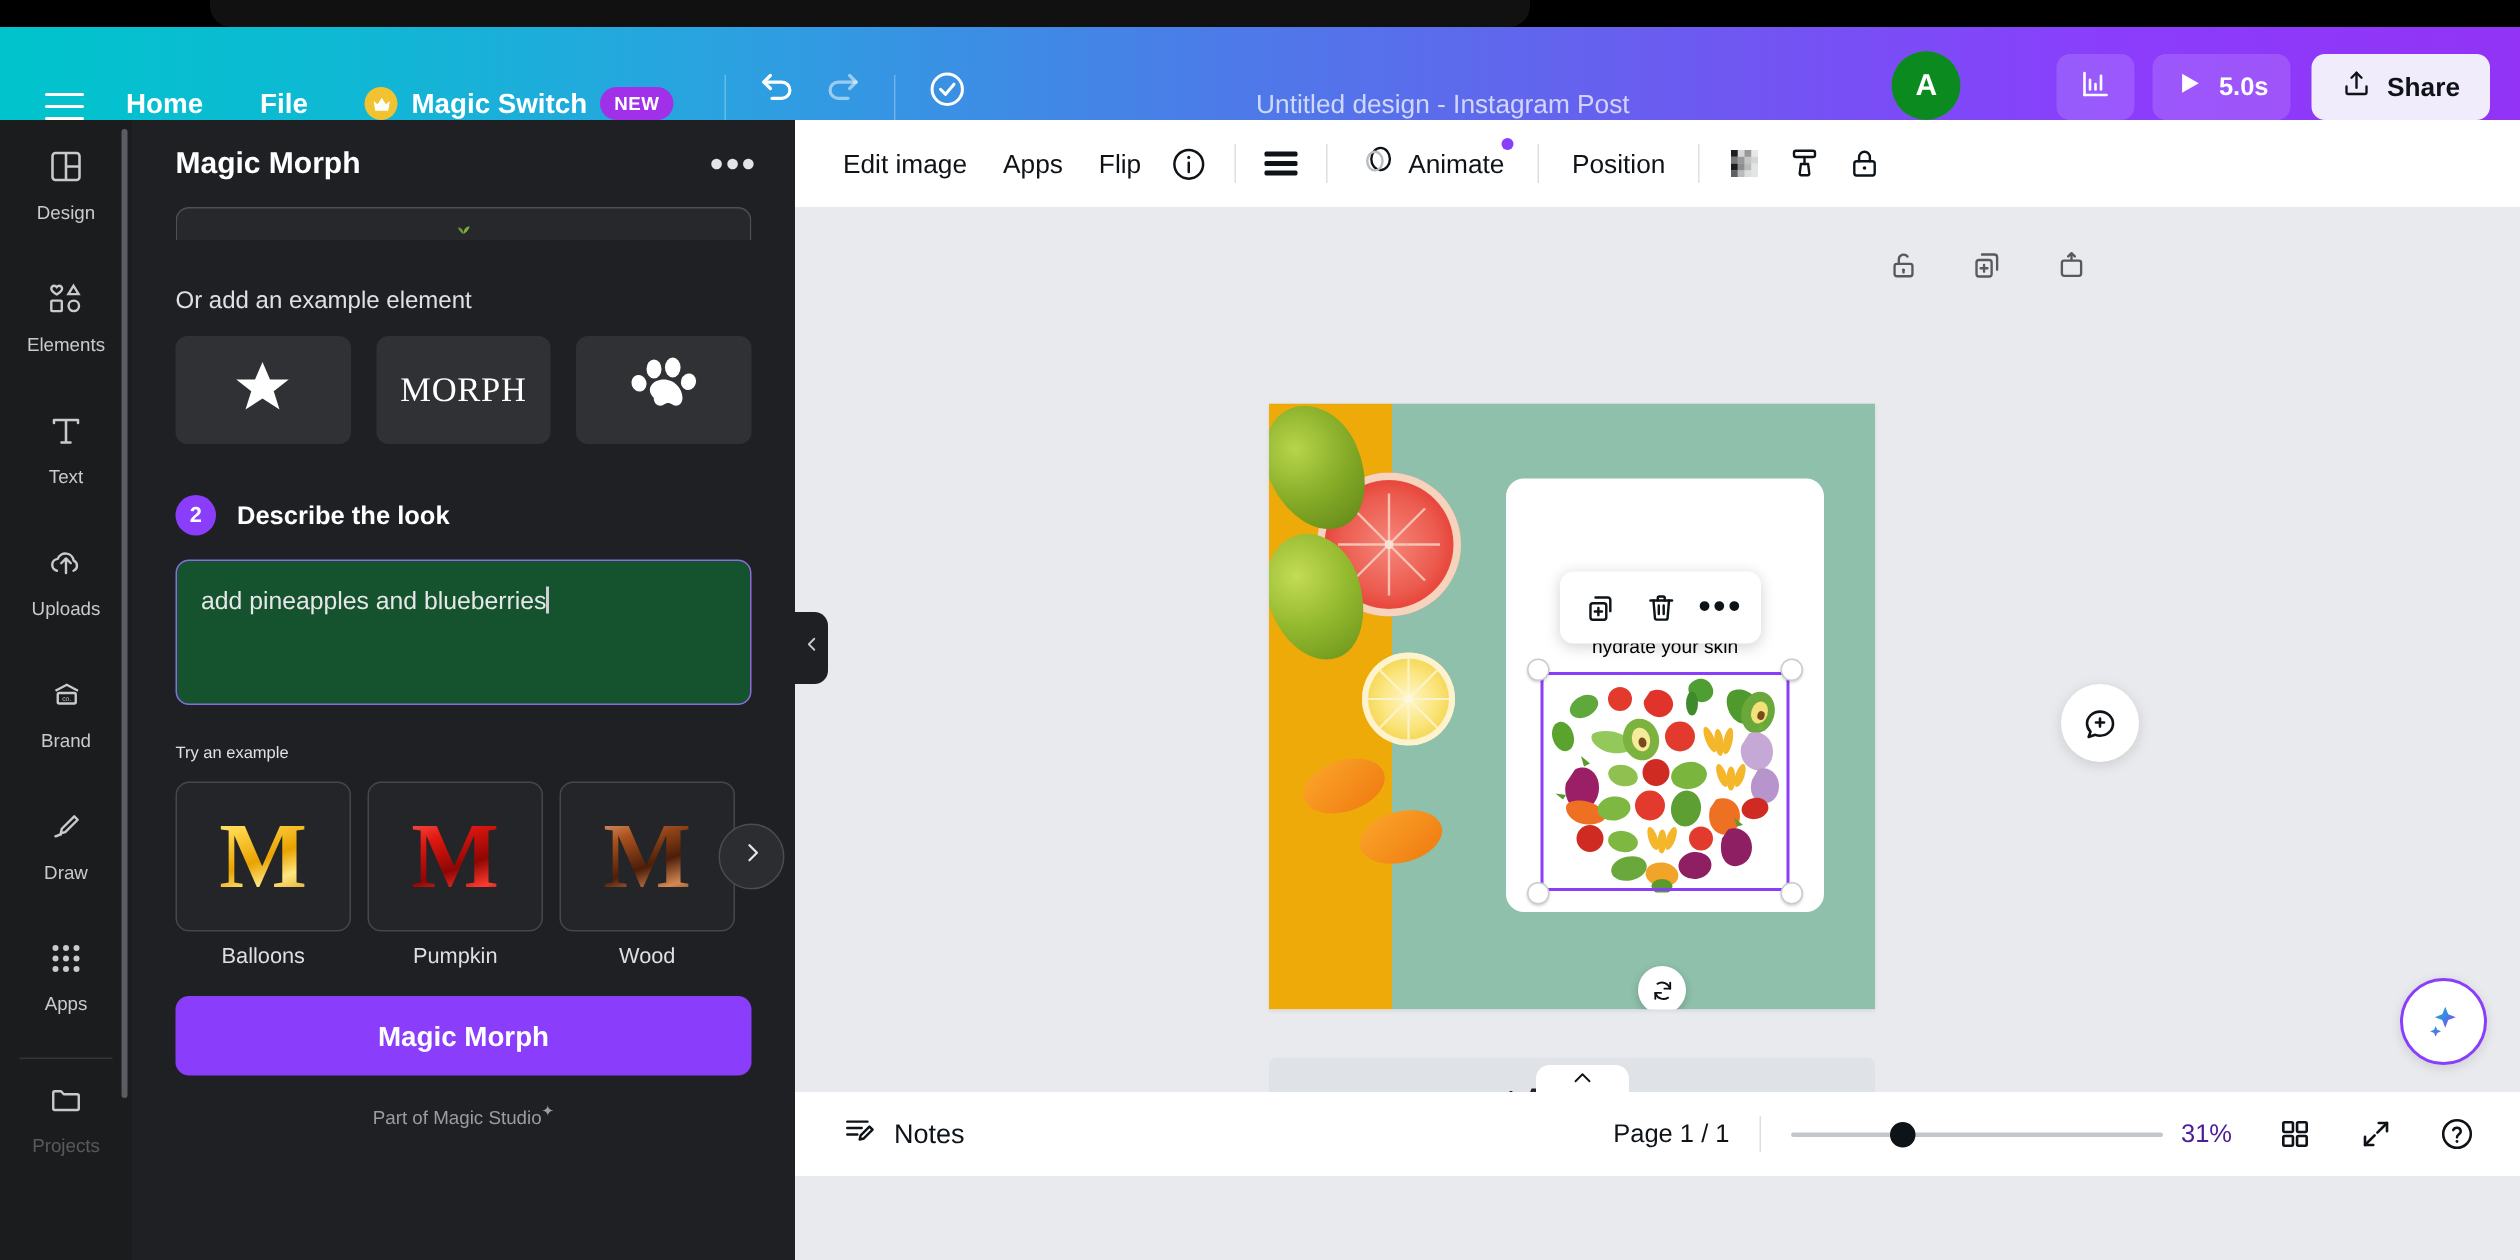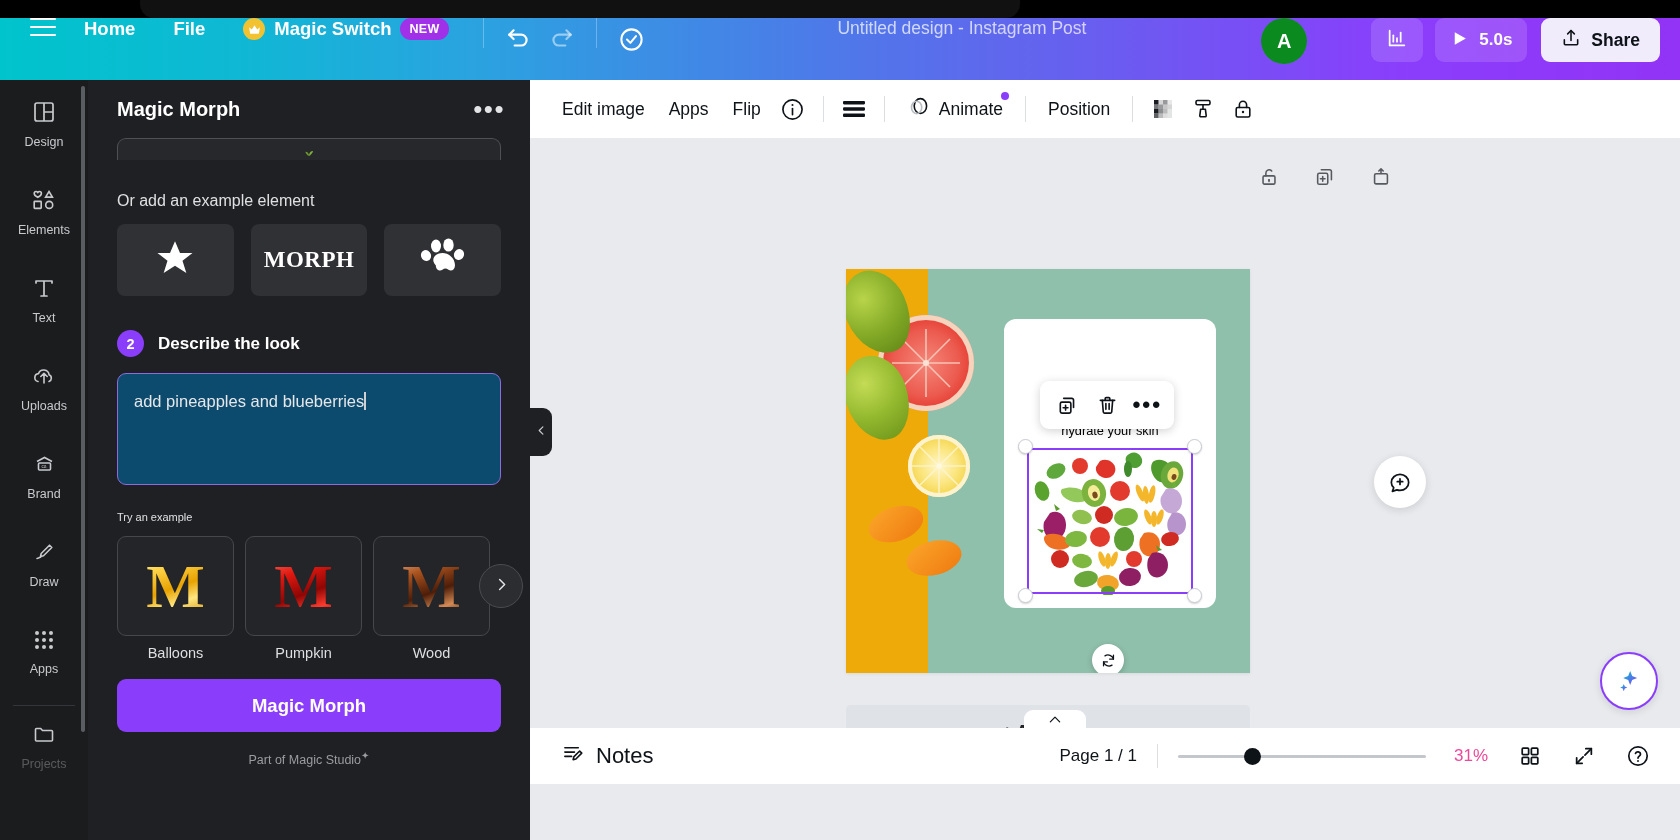--- a/index.html
+++ b/index.html
@@ -11,21 +11,21 @@
   .app { position: relative; width: 1680px; height: 840px; background: #18191b; }
 
   
   .os-strip { position: absolute; left: 0; top: 0; width: 1680px; height: 18px; background: #000; z-index: 60; }
   .os-notch { position: absolute; left: 140px; top: 0; width: 880px; height: 18px; background: #111; border-bottom-left-radius: 14px; border-bottom-right-radius: 14px; }
 
   
   .header {
     position: absolute; left: 0; top: 18px; width: 1680px; height: 62px;
     background: linear-gradient(90deg, #00c4cc 0%, #0fb8d4 14%, #2aa3e0 28%, #4b7ce8 48%, #6a5cf0 66%, #8b3dfc 84%, #9233f5 100%);
-    display: flex; align-items: flex-start; z-index: 50;
+    display: flex; align-items: flex-end; z-index: 50;
   }
   .burger { width: 26px; height: 18px; margin-left: 30px; margin-right: 28px; display: flex; flex-direction: column; justify-content: space-between; cursor: pointer; }
   .burger i { display: block; height: 2.4px; background: #fff; border-radius: 2px; }
   .hitem { color: #fff; font-size: 18.5px; font-weight: 600; margin-right: 38px; cursor: pointer; white-space: nowrap; }
   .magic-switch { display: flex; align-items: center; gap: 9px; margin-right: 20px; cursor: pointer; }
   .crown { width: 22px; height: 22px; border-radius: 50%; background: #f2c230; display: flex; align-items: center; justify-content: center; }
   .crown svg { display: block; }
   .badge-new { background: #a131e8; color: #fff; font-size: 12.5px; font-weight: 700; padding: 4px 9px; border-radius: 11px; letter-spacing: .3px; }
   .hdiv { width: 1px; height: 30px; background: rgba(255,255,255,.28); margin: 0 14px; }
   .ibtn { width: 42px; height: 42px; border-radius: 8px; display: flex; align-items: center; justify-content: center; cursor: pointer; }
@@ -47,26 +47,26 @@
   .panel { position: absolute; left: 88px; top: 80px; width: 442px; height: 760px; background: #1f2023; z-index: 35; overflow: hidden; }
   .panel-head { height: 58px; display: flex; align-items: center; justify-content: space-between; padding: 0 25px 0 29px; }
   .panel-title { color: #fff; font-size: 20px; font-weight: 600; }
   .dots { color: #e3e4e6; font-size: 26px; letter-spacing: 1.5px; line-height: 14px; cursor: pointer; }
   .panel-body { padding: 0 29px; position: relative; }
   .partial-card { height: 22px; border: 1px solid #4d5054; border-bottom: none; border-radius: 9px 9px 0 0; background: #27282b; margin-top: 0; position: relative; overflow: hidden; }
   .partial-card .sprout { position: absolute; left: 50%; transform: translateX(-50%); bottom: 4px; width: 18px; height: 10px; }
   .sec-label { color: #dfe0e2; font-size: 16px; margin: 32px 0 14px; }
   .ex-row { display: flex; gap: 17px; }
   .ex-card { flex: 1; height: 72px; background: #303134; border-radius: 8px; display: flex; align-items: center; justify-content: center; cursor: pointer; }
-  .morph-word { color: #fff; font-family: "Liberation Serif", serif; font-weight: 700; font-size: 23px; letter-spacing: .5px; }
+  .morph-word { color: #fff; font-family: "Liberation Serif", serif; font-weight: 400; font-size: 23px; letter-spacing: .5px; }
 
   .step-row { display: flex; align-items: center; gap: 14px; margin-top: 34px; }
   .step-num { width: 27px; height: 27px; border-radius: 50%; background: #8b3dfc; color: #fff; font-size: 14.5px; font-weight: 600; display: flex; align-items: center; justify-content: center; }
   .step-txt { color: #fff; font-size: 17px; font-weight: 600; }
-  .prompt-box { margin-top: 16px; height: 112px; background: #0c4a6e; border: 1.6px solid #8b6ce0; border-radius: 9px; padding: 16px; color: #e6e7e9; font-size: 16.5px; line-height: 1.35; position: relative; cursor: text; }
+  .prompt-box { margin-top: 16px; height: 97px; background: #14532d; border: 1.6px solid #8b6ce0; border-radius: 9px; padding: 16px; color: #e6e7e9; font-size: 16.5px; line-height: 1.35; position: relative; cursor: text; }
   .caret { display: inline-block; width: 1.5px; height: 18px; background: #cfd0d3; vertical-align: -3px; animation: blink 1.05s step-end infinite; }
   @keyframes blink { 50% { opacity: 0; } }
 
   .try-label { color: #dfe0e2; font-size: 11px; margin: 26px 0 13px; }
   .try-row { display: flex; gap: 11px; position: relative; }
   .try-card { width: 117px; cursor: pointer; }
   .try-thumb { width: 117px; height: 100px; border: 1px solid #45474b; border-radius: 9px; background: #242528; display: flex; align-items: center; justify-content: center; overflow: hidden; }
   .try-name { text-align: center; color: #dedfe1; font-size: 14.5px; margin-top: 9px; }
   .mletter { font-family: "Liberation Serif", serif; font-weight: 700; font-size: 62px; line-height: 1; }
   .m-balloon { background: linear-gradient(160deg,#fff3a8 0%,#ffd54a 22%,#e8a200 52%,#ffe680 72%,#d08c00 100%); -webkit-background-clip: text; background-clip: text; color: transparent; }
@@ -111,27 +111,27 @@
   .ctx-menu { position: absolute; left: 194px; top: 112px; height: 48px; background: #fff; border-radius: 9px; box-shadow: 0 2px 10px rgba(0,0,0,.18); display: flex; align-items: center; gap: 6px; padding: 0 10px; z-index: 8; }
   .ctx-ico { width: 34px; height: 34px; border-radius: 6px; display: flex; align-items: center; justify-content: center; cursor: pointer; }
   .rotate-btn { position: absolute; left: 246px; top: 375px; width: 32px; height: 32px; border-radius: 50%; background: #fff; box-shadow: 0 2px 6px rgba(0,0,0,.2); display: flex; align-items: center; justify-content: center; cursor: pointer; z-index: 8; }
 
   .comment-btn { position: absolute; right: 254px; top: 318px; width: 52px; height: 52px; border-radius: 50%; background: #fff; box-shadow: 0 2px 9px rgba(0,0,0,.13); display: flex; align-items: center; justify-content: center; cursor: pointer; z-index: 9; }
   .addpage { position: absolute; left: 316px; top: 567px; width: 404px; height: 54px; background: #dfe2e7; border-radius: 5px; display: flex; align-items: center; justify-content: center; color: #222; font-size: 17px; font-weight: 600; cursor: pointer; }
   .magic-fab { position: absolute; right: 22px; bottom: 74px; width: 58px; height: 58px; border-radius: 50%; background: #fff; border: 2px solid #8b3dfc; display: flex; align-items: center; justify-content: center; cursor: pointer; z-index: 12; box-shadow: 0 2px 8px rgba(0,0,0,.12); }
 
   .bottombar { position: absolute; left: 0; bottom: 0; width: 1150px; height: 56px; background: #fff; display: flex; align-items: center; padding: 0 22px; z-index: 14; }
   .collapse-tab { position: absolute; left: 494px; top: -18px; width: 62px; height: 20px; background: #fff; border-radius: 9px 9px 0 0; display: flex; align-items: flex-end; justify-content: center; padding-bottom: 2px; cursor: pointer; }
-  .notes { display: flex; align-items: center; gap: 11px; font-size: 22px; color: #0e1318; font-weight: 500; cursor: pointer; padding: 6px 10px; border-radius: 6px; }
+  .notes { display: flex; align-items: center; gap: 11px; font-size: 18px; color: #0e1318; font-weight: 500; cursor: pointer; padding: 6px 10px; border-radius: 6px; }
   .pagecount { font-size: 17px; color: #0e1318; font-weight: 500; margin-left: auto; }
   .bb-div { width: 1px; height: 24px; background: #dcdee1; margin: 0 20px; }
   .slider { width: 248px; height: 22px; position: relative; cursor: pointer; }
   .slider .track { position: absolute; left: 0; right: 0; top: 10px; height: 3px; background: #c3c7cc; border-radius: 3px; }
   .slider .knob { position: absolute; left: 66px; top: 3px; width: 17px; height: 17px; border-radius: 50%; background: #0e1318; }
-  .zoomval { font-size: 17px; color: #ec4899; font-weight: 500; margin-left: 28px; min-width: 42px; }
+  .zoomval { font-size: 17px; color: #4c1d95; font-weight: 500; margin-left: 12px; min-width: 42px; }
   .bb-ico { width: 40px; height: 40px; border-radius: 7px; display: flex; align-items: center; justify-content: center; cursor: pointer; margin-left: 14px; }
 </style>
 </head>
 <body>
 
 <div class="app">
 
   <div class="os-strip">
     <div class="os-notch"></div>
   </div>

